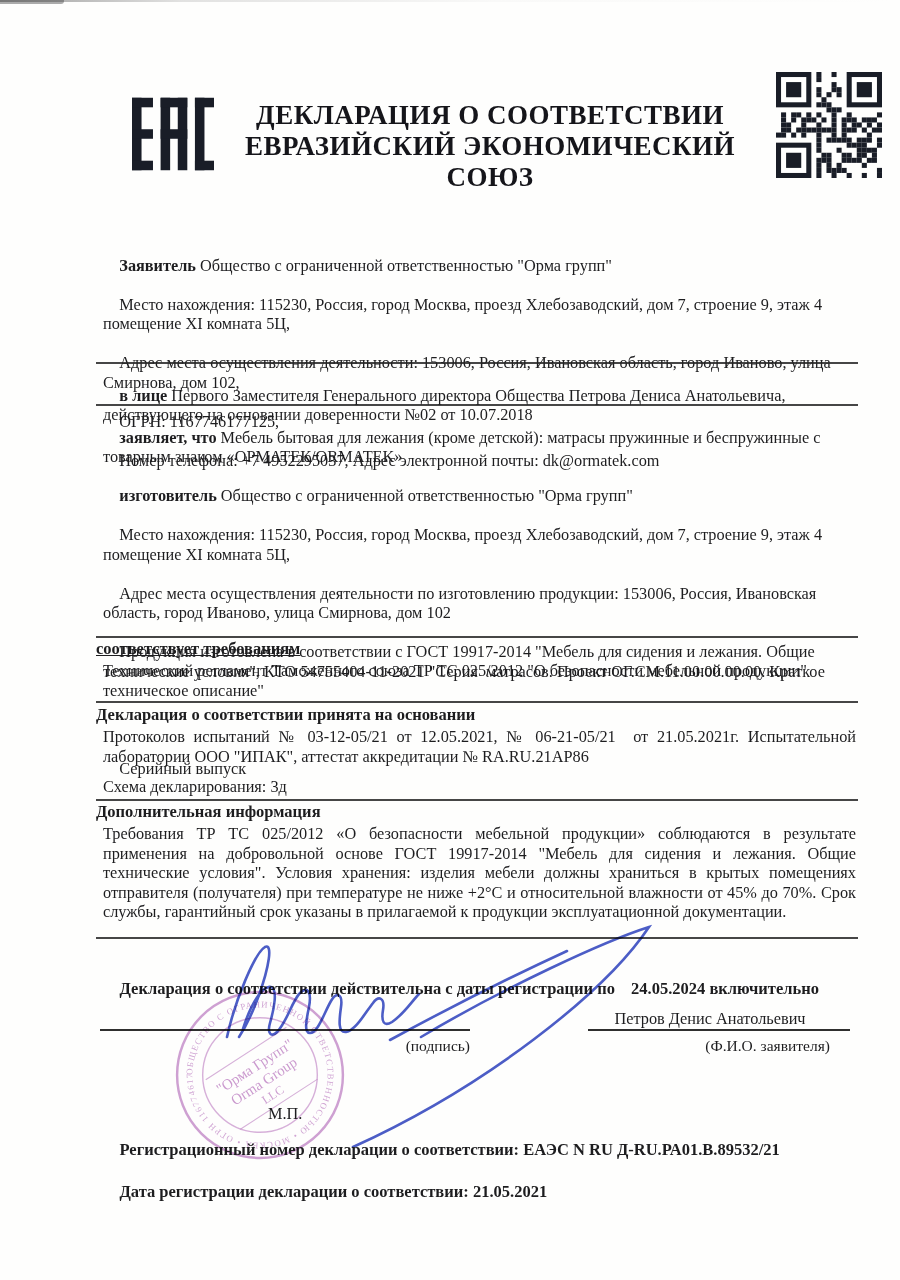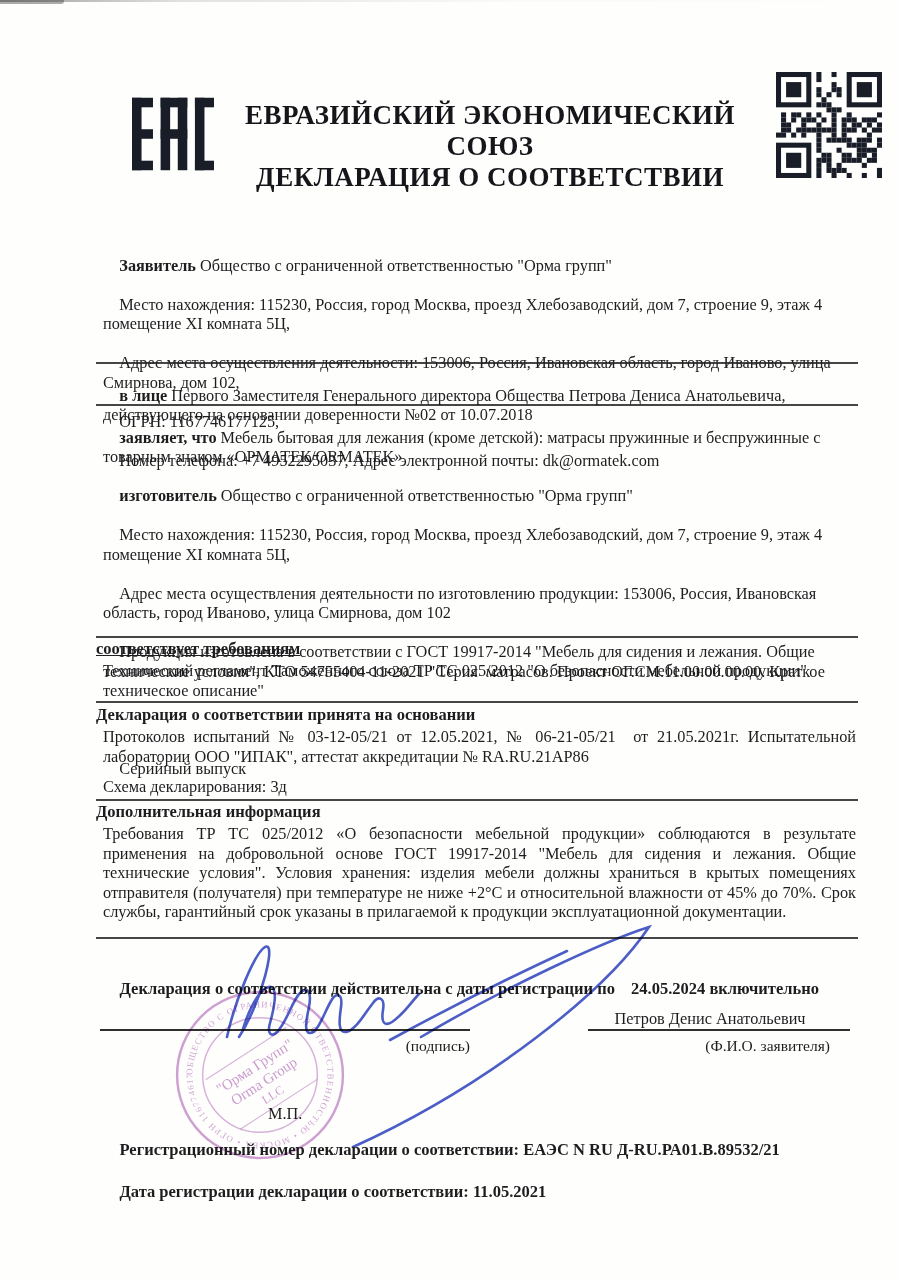--- a/index.html
+++ b/index.html
@@ -55,22 +55,22 @@
       <rect x="48" y="0" width="10" height="76"></rect>
       <rect x="30" y="0" width="28" height="10"></rect>
       <rect x="30" y="33" width="28" height="10"></rect>
       <rect x="66" y="0" width="10" height="76"></rect>
       <rect x="66" y="0" width="20" height="10"></rect>
       <rect x="66" y="66" width="20" height="10"></rect>
     </g>
   </svg>
 
   <div class="title">
+    <div>ДЕКЛАРАЦИЯ О СООТВЕТСТВИИ</div>
     <div>ЕВРАЗИЙСКИЙ ЭКОНОМИЧЕСКИЙ СОЮЗ</div>
-    <div>ДЕКЛАРАЦИЯ О СООТВЕТСТВИИ</div>
   </div>
 
   <svg id="qr-svg" class="abs" style="left:776px; top:72px;" width="106" height="106" viewBox="0 0 105 105">
       <rect x="40" y="0" width="5" height="5" fill="var(--mark)"></rect>
       <rect x="55" y="0" width="5" height="5" fill="var(--mark)"></rect>
       <rect x="40" y="5" width="5" height="5" fill="var(--mark)"></rect>
       <rect x="55" y="10" width="5" height="5" fill="var(--mark)"></rect>
       <rect x="40" y="15" width="5" height="5" fill="var(--mark)"></rect>
       <rect x="55" y="15" width="5" height="5" fill="var(--mark)"></rect>
       <rect x="60" y="15" width="5" height="5" fill="var(--mark)"></rect>
@@ -286,16 +286,16 @@
       <path d="M 205,125 C 260,95 330,60 382,36"></path>
       <path d="M 236,122 C 320,72 420,26 464,12 C 420,78 300,172 168,232"></path>
     </g>
   </svg>
 
   <div class="boldline" style="top:1120px;">
     <span>Регистрационный номер декларации о соответствии:</span><span> ЕАЭС N RU Д-RU.РА01.В.89532/21</span>
   </div>
 
   <div class="boldline" style="top:1162px;">
-    <span>Дата регистрации декларации о соответствии:</span><span> 11.05.2021</span>
+    <span>Дата регистрации декларации о соответствии:</span><span> 21.05.2021</span>
   </div>
 
 </div>
 
 </body></html>

